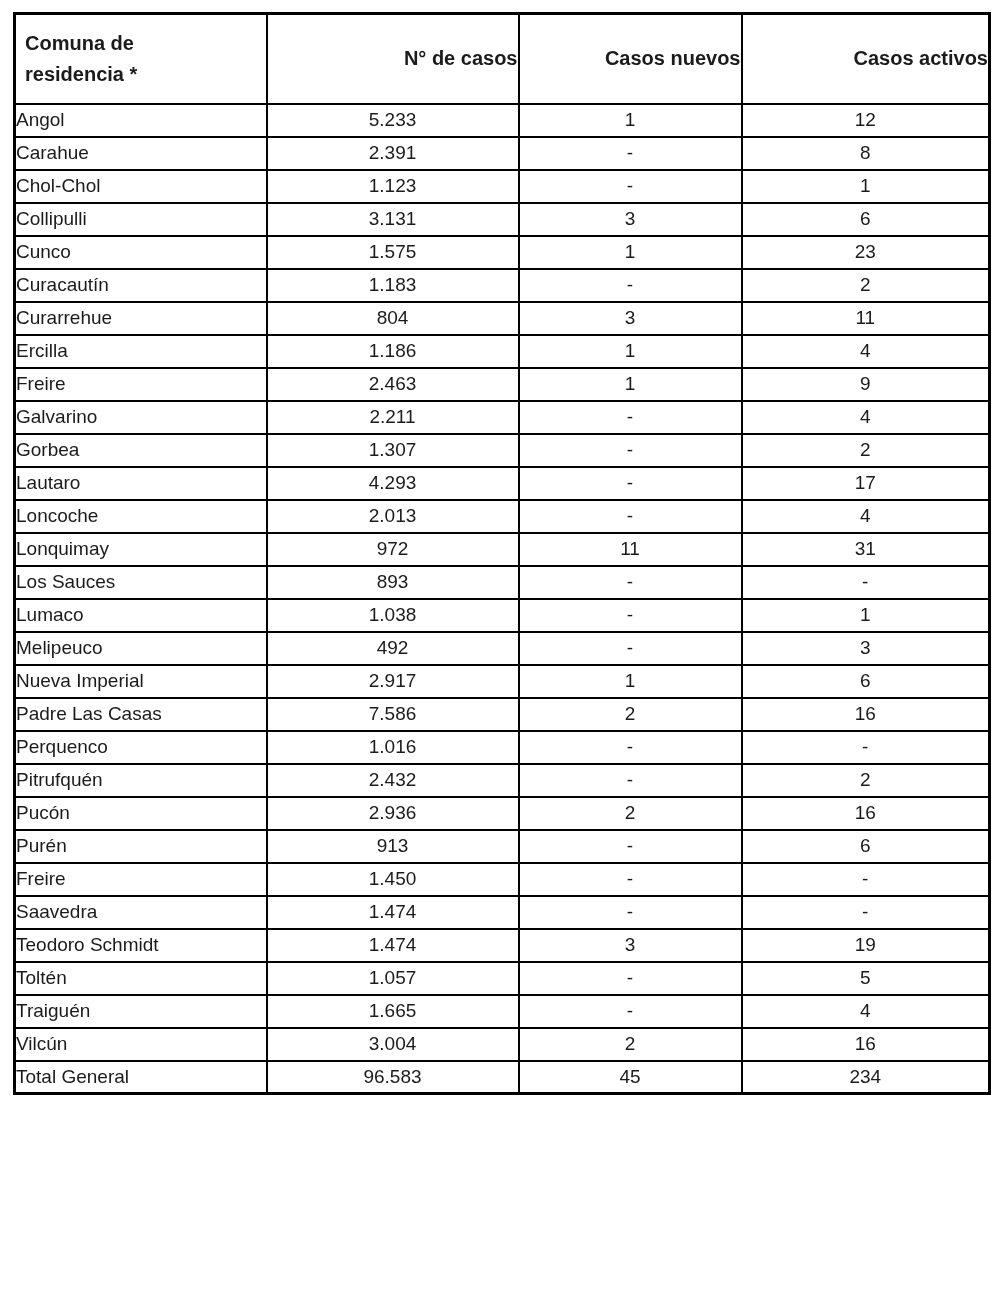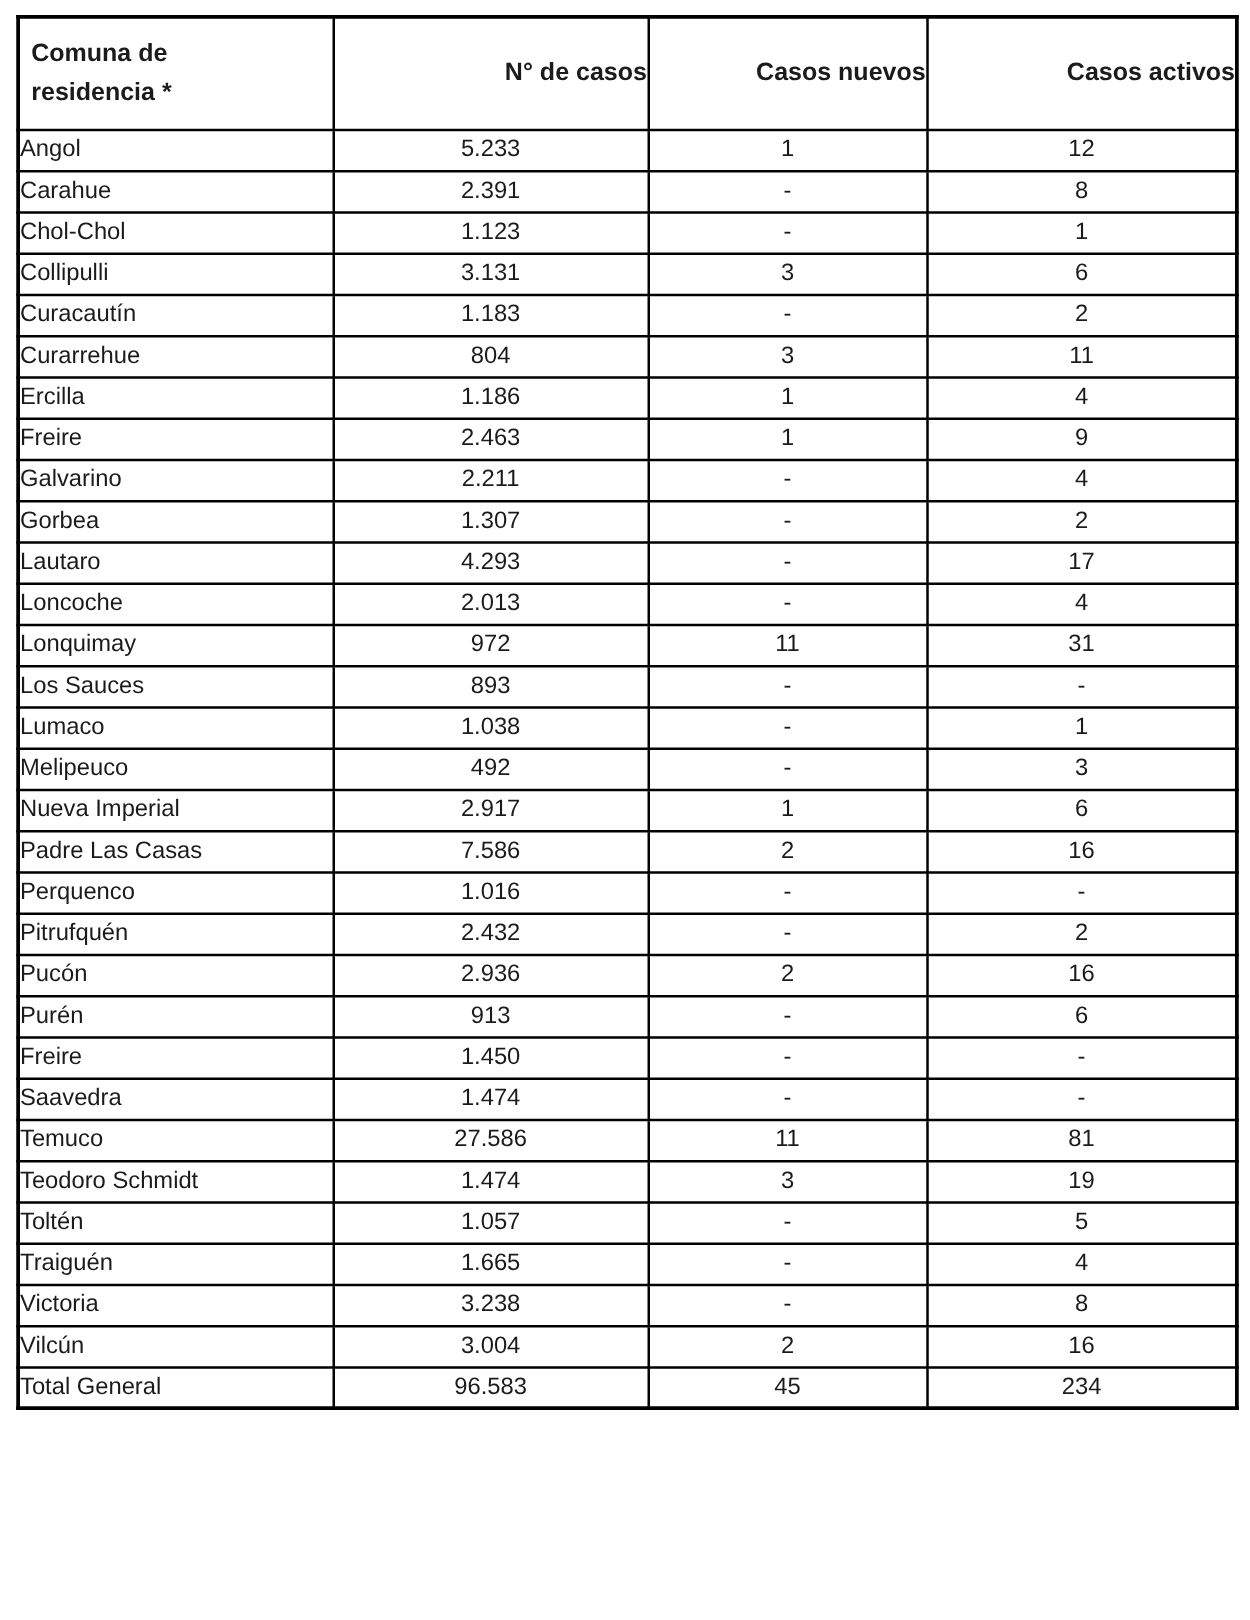--- a/index.html
+++ b/index.html
@@ -99,20 +99,26 @@
           <td class="col-center">-</td>
           <td class="col-center">1</td>
         </tr>
         <tr>
           <td class="col-left">Collipulli</td>
           <td class="col-center">3.131</td>
           <td class="col-center">3</td>
           <td class="col-center">6</td>
         </tr>
         <tr>
+          <td class="col-left">Cunco</td>
+          <td class="col-center">1.575</td>
+          <td class="col-center">1</td>
+          <td class="col-center">23</td>
+        </tr>
+        <tr>
           <td class="col-left">Curacautín</td>
           <td class="col-center">1.183</td>
           <td class="col-center">-</td>
           <td class="col-center">2</td>
         </tr>
         <tr>
           <td class="col-left">Curarrehue</td>
           <td class="col-center">804</td>
           <td class="col-center">3</td>
           <td class="col-center">11</td>
@@ -219,48 +225,36 @@
           <td class="col-center">-</td>
           <td class="col-center">-</td>
         </tr>
         <tr>
           <td class="col-left">Saavedra</td>
           <td class="col-center">1.474</td>
           <td class="col-center">-</td>
           <td class="col-center">-</td>
         </tr>
         <tr>
-          <td class="col-left">Temuco</td>
-          <td class="col-center">27.586</td>
-          <td class="col-center">11</td>
-          <td class="col-center">81</td>
-        </tr>
-        <tr>
           <td class="col-left">Teodoro Schmidt</td>
           <td class="col-center">1.474</td>
           <td class="col-center">3</td>
           <td class="col-center">19</td>
         </tr>
         <tr>
           <td class="col-left">Toltén</td>
           <td class="col-center">1.057</td>
           <td class="col-center">-</td>
           <td class="col-center">5</td>
         </tr>
         <tr>
           <td class="col-left">Traiguén</td>
           <td class="col-center">1.665</td>
           <td class="col-center">-</td>
           <td class="col-center">4</td>
-        </tr>
-        <tr>
-          <td class="col-left">Victoria</td>
-          <td class="col-center">3.238</td>
-          <td class="col-center">-</td>
-          <td class="col-center">8</td>
         </tr>
         <tr>
           <td class="col-left">Vilcún</td>
           <td class="col-center">3.004</td>
           <td class="col-center">2</td>
           <td class="col-center">16</td>
         </tr>
       </tbody>
     <tfoot>
       <tr class="total-row">

